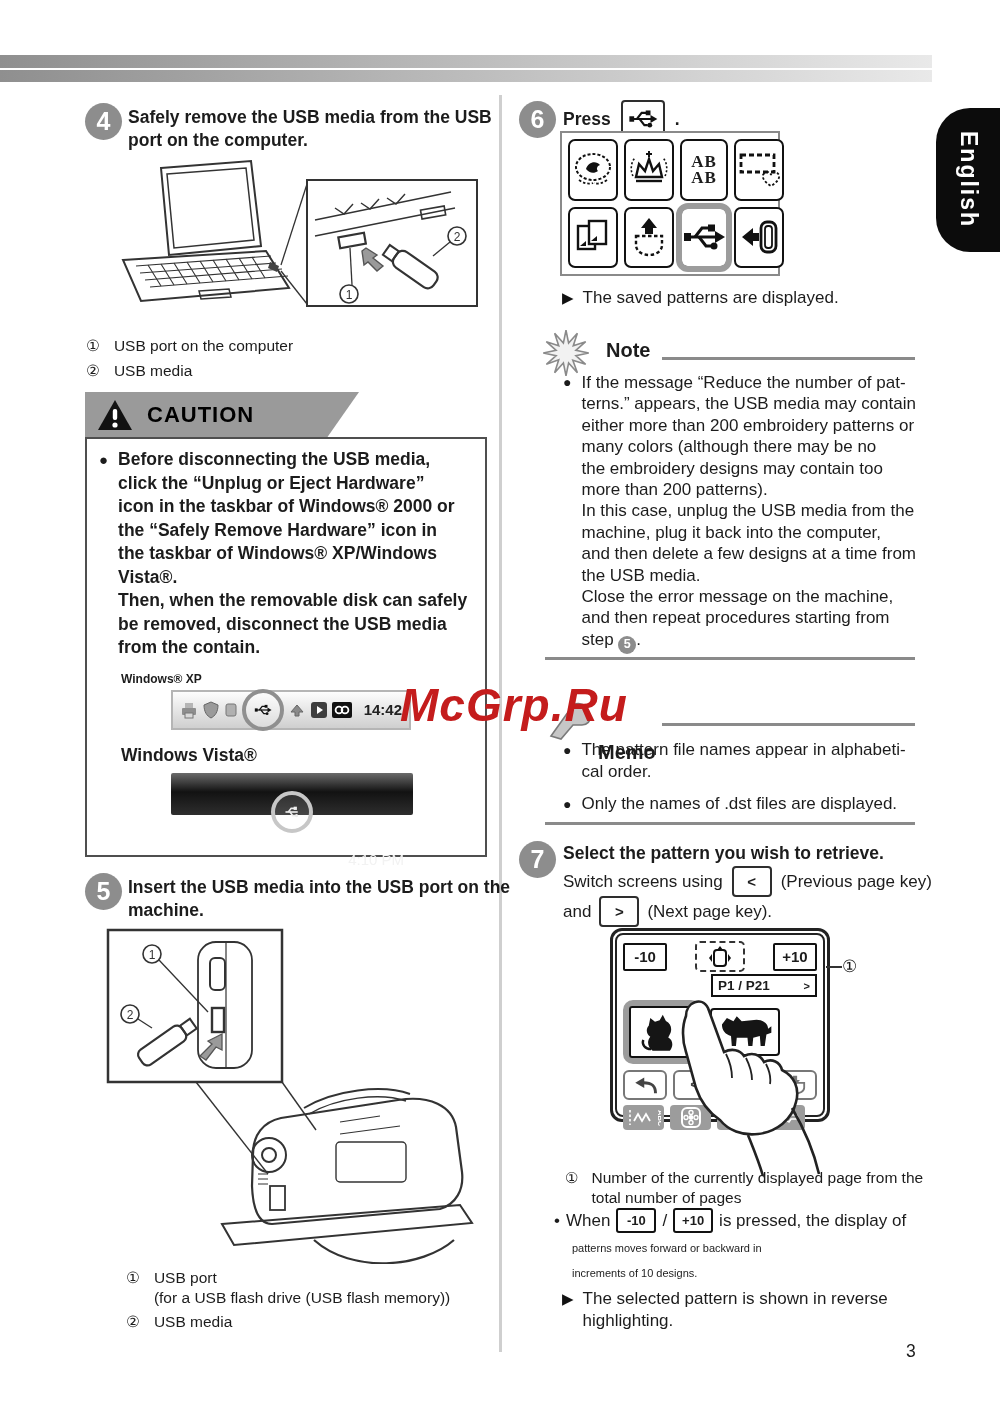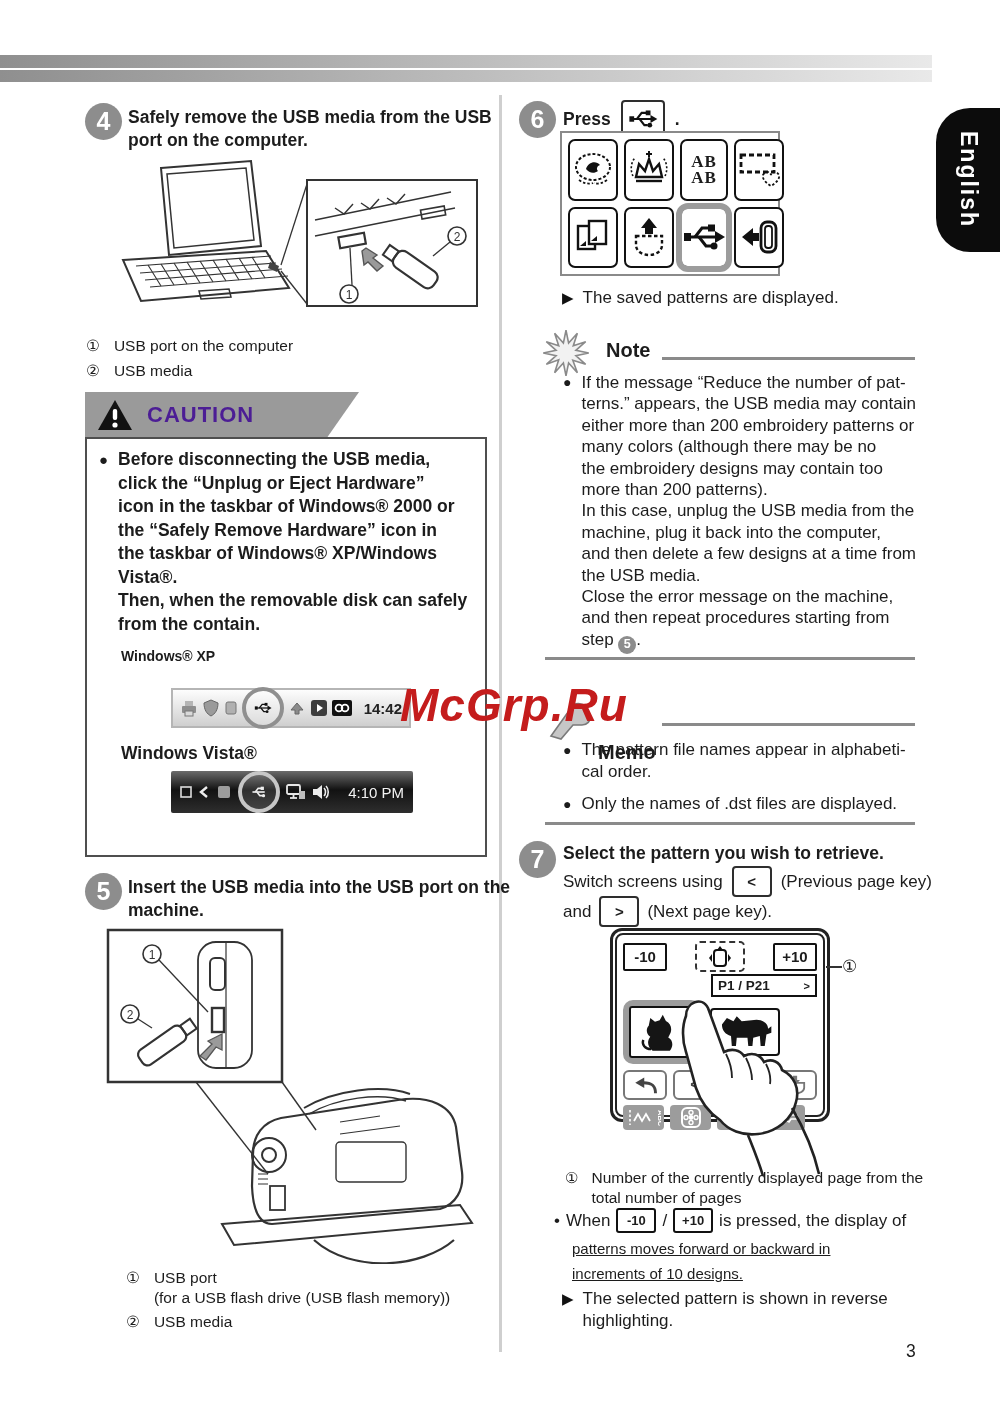--- a/index.html
+++ b/index.html
@@ -10,39 +10,39 @@
   .topbar{left:0;top:55px;width:932px;height:27px;background:linear-gradient(to right,#8f8f8f,#e9e9e9);}
   .topbar .shine{position:absolute;left:0;right:0;top:13px;height:2px;background:#fff;}
   .lang-tab{right:0;top:108px;width:64px;height:144px;background:#0c0c0c;border-radius:34px 0 0 34px;
             display:flex;align-items:center;justify-content:center;}
   .lang-tab span{writing-mode:vertical-rl;color:#fff;font-weight:bold;font-size:23px;letter-spacing:2px;}
   .col-divider{left:499px;top:95px;width:3px;height:1257px;background:#cfcfcf;}
   
   .step-circle{width:37px;height:37px;border-radius:50%;background:#8d8d8d;color:#fff;font-weight:bold;
                font-size:25px;display:flex;align-items:center;justify-content:center;}
   .step-title{font-weight:bold;font-size:17.5px;line-height:23px;}
-  .body-line{font-size:15px;line-height:21.4px;text-decoration:underline;}
+  .body-line{font-size:11px;line-height:21.4px;}
   .legend{font-size:15.5px;line-height:20px;}
   .rule{background:#8a8a8a;}
   .section-title{font-weight:bold;font-size:20px;}
   .key-box{display:inline-flex;align-items:center;justify-content:center;border:2px solid #2e2e2e;
            border-radius:4px;font-weight:bold;background:#fff;}
   .watermark{color:#c41c1c;font-size:46px;font-weight:bold;font-style:italic;letter-spacing:1px;z-index:30;}
   
   .caution-banner{background:#9a9a9a;clip-path:polygon(0 0,100% 0,88.5% 100%,0 100%);
                   display:flex;align-items:center;padding-left:12px;gap:14px;}
-  .caution-title{color:#4c1d95;font-weight:bold;font-size:22px;letter-spacing:1px;}
+  .caution-title{color:#000000;font-weight:bold;font-size:22px;letter-spacing:1px;}
   .caution-box{border:2.5px solid #4f4f4f;box-sizing:border-box;padding:9px 12px;}
   .caution-text{font-weight:bold;font-size:17.5px;line-height:23.5px;}
   .flexrow{display:flex;align-items:flex-start;}
   
   .xp-bar{width:240px;height:40px;background:linear-gradient(#fdfdfd,#cfcfcf);border:2px solid #b5b5b5;
           display:flex;align-items:center;padding:0 7px;gap:4px;box-sizing:border-box;margin-left:72px;}
   .vista-bar{width:242px;height:42px;background:linear-gradient(#6b6b6b,#121212 45%,#2e2e2e);
-             display:flex;align-items:center;padding:0 9px;gap:6px;box-sizing:border-box;margin-left:72px;border-radius:2px;}
+             display:flex;align-items:center;padding:0 9px;gap:6px;box-sizing:border-box;margin-left:72px;border-radius:2px;flex-direction:column;}
   .tray-ring{width:34px;height:34px;border:4px solid #8f8f8f;border-radius:50%;display:flex;align-items:center;
              justify-content:center;flex:0 0 auto;background:rgba(255,255,255,.25);}
   .tray-ring.dark{border-color:#c7c7c7;background:rgba(255,255,255,.12);}
   .tray-time{margin-left:auto;font-size:15px;font-weight:bold;color:#222;}
   .tray-time.light{color:#f2f2f2;font-weight:normal;}
   
   .lcd-grid{border:2.5px solid #8a8a8a;box-sizing:border-box;padding:6px;display:grid;
             grid-template-columns:repeat(4,1fr);grid-template-rows:repeat(2,1fr);gap:6px;background:#fff;}
   .lcd-cell{position:relative;border:2.5px solid #111;border-radius:7px;display:flex;align-items:center;
             justify-content:center;background:#fff;}
@@ -158,24 +158,25 @@
     <div class="flexrow" style="gap:10px;">
       <span style="font-size:15px;line-height:23.5px;">●</span>
       <div class="caution-text">
         <div>Before disconnecting the USB media,</div>
         <div>click the “Unplug or Eject Hardware”</div>
         <div>icon in the taskbar of Windows® 2000 or</div>
         <div>the “Safely Remove Hardware” icon in</div>
         <div>the taskbar of Windows® XP/Windows</div>
         <div>Vista®.</div>
         <div>Then, when the removable disk can safely</div>
+        <div>be removed, disconnect the USB media</div>
         <div>from the contain.</div>
       </div>
     </div>
-    <div style="font-weight:bold;font-size:14px;margin:12px 0 24px 22px;">Windows® XP</div>
+    <div style="font-weight:bold;font-size:12px;margin:12px 0 4px 22px;">Windows® XP</div>
     <div class="xp-bar">
       <svg width="18" height="18" viewBox="0 0 18 18">
           <rect x="2" y="7" width="14" height="7" rx="1" fill="#8e8e8e"></rect>
           <rect x="5" y="2" width="8" height="5" fill="#b5b5b5"></rect>
           <rect x="5" y="12" width="8" height="5" fill="#d9d9d9" stroke="#777"></rect>
         </svg>
       <svg width="18" height="18" viewBox="0 0 18 18">
           <path d="M9,1 L16,4 C16,11 13,15 9,17 C5,15 2,11 2,4 Z" fill="#9a9a9a" stroke="#666"></path>
         </svg>
       <svg width="14" height="18" viewBox="0 0 14 18">

